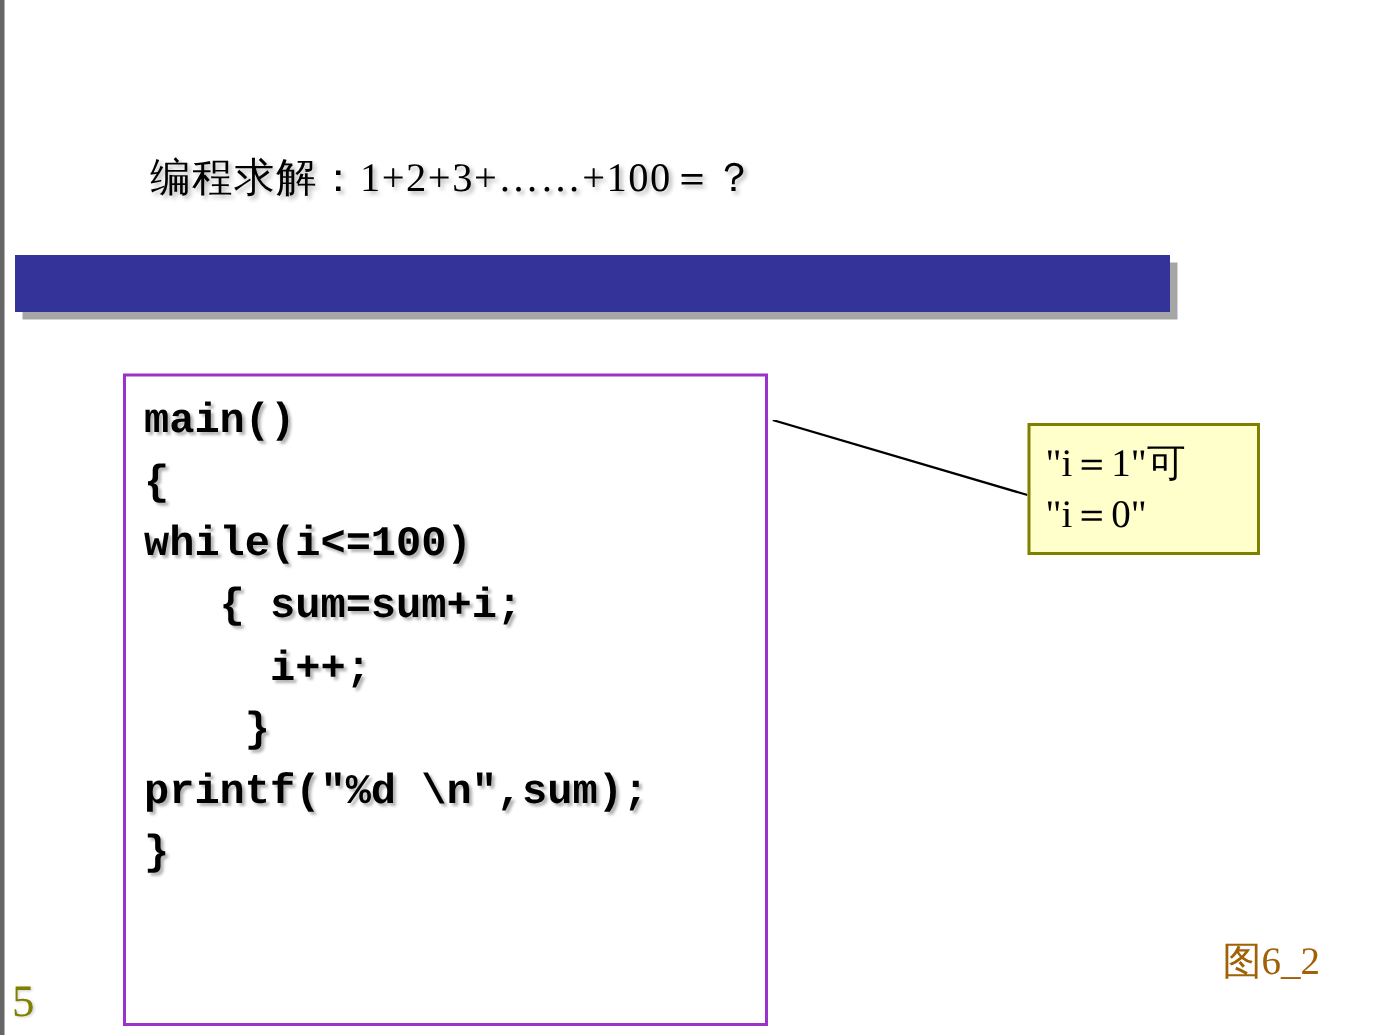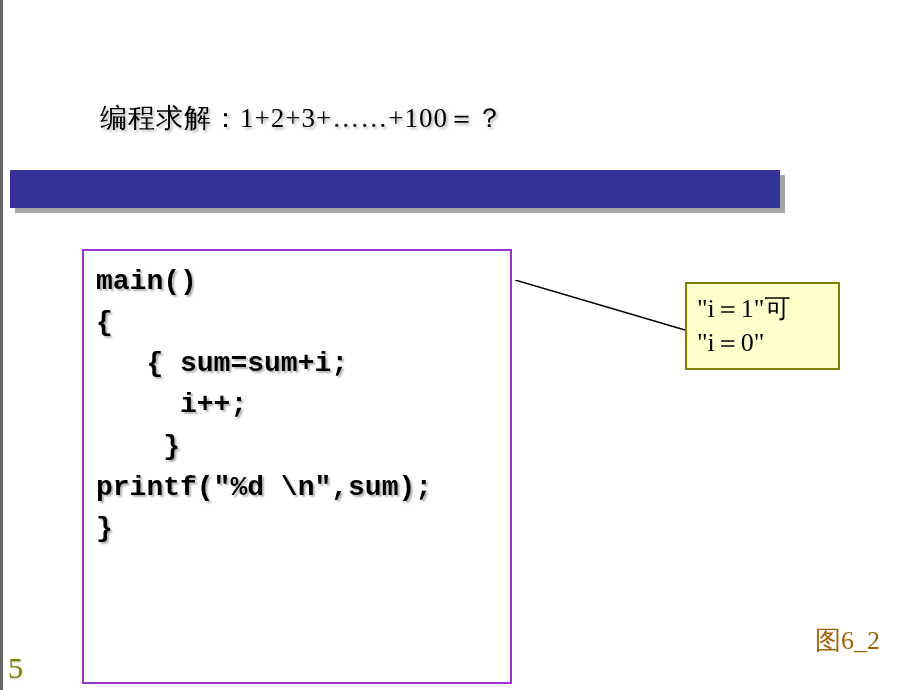--- a/index.html
+++ b/index.html
@@ -112,20 +112,21 @@
 <div class="title-area">
   <span class="title-text">编程求解：1+2+3+……+100＝？</span>
 </div>
 
 <div class="title-underline-shadow"></div>
 <div class="title-underline"></div>
 
 <div class="code-box">
   <div class="code-line">main()</div>
   <div class="code-line">{</div>
+  <div class="code-line">while(i&lt;=100)</div>
   <div class="code-line">   { sum=sum+i;</div>
   <div class="code-line">     i++;</div>
   <div class="code-line">    }</div>
   <div class="code-line">printf("%d \n",sum);</div>
   <div class="code-line">}</div>
 </div>
 
 <svg class="callout-line">
   <line x1="0" y1="0" x2="170" y2="50" stroke="#000" stroke-width="1.5"></line>
 </svg>

